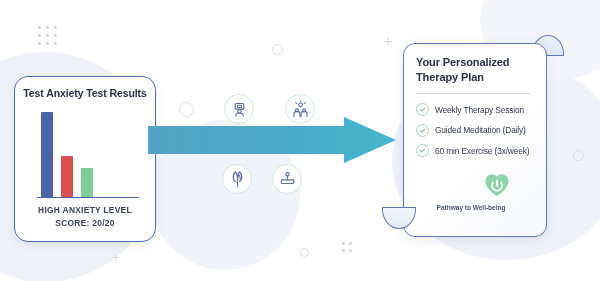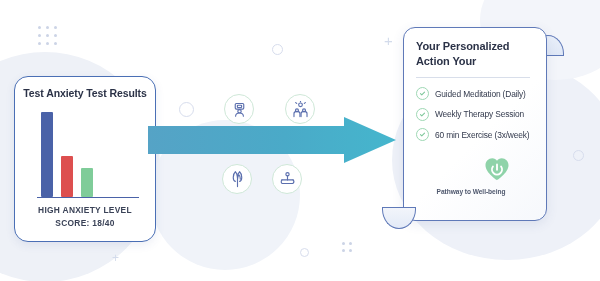--- a/index.html
+++ b/index.html
@@ -159,21 +159,21 @@
   #plan-wrap {
     position: absolute;
     left: 384px;
     top: 26px;
     width: 178px;
     height: 212px;
   }
   #plan-card {
     position: absolute;
     left: 19px;
-    top: 1px;
+    top: 17px;
     width: 144px;
     height: 194px;
     box-sizing: border-box;
     background: linear-gradient(135deg,#ffffff 0%, #ffffff 55%, #f6f8fc 100%);
     border: 1.3px solid #5f79b8;
     border-radius: 12px;
     padding: 11px 10px 8px 12px;
     box-shadow: 0 3px 12px rgba(60,80,140,.10);
   }
   
@@ -320,21 +320,21 @@
     <div id="chart">
       <div id="chart-bars">
         <div class="bar" style="height:92%;background:#4a62a8;"></div>
         <div class="bar" style="height:45%;background:#dd4f4f;"></div>
         <div class="bar" style="height:31%;background:#7fcc99;"></div>
       </div>
       <div id="chart-axis"></div>
     </div>
 
     <div id="results-level">HIGH ANXIETY LEVEL</div>
-    <div id="results-score">SCORE: 18/40</div>
+    <div id="results-score">SCORE: 20/20</div>
   </div>
 
   <svg id="arrow" viewBox="0 0 248 46">
     <defs>
       <linearGradient id="arrowGrad" x1="0" y1="0" x2="1" y2="0">
         <stop offset="0%" stop-color="#55a3c6"></stop>
         <stop offset="55%" stop-color="#4aaac8"></stop>
         <stop offset="100%" stop-color="#45b6cd"></stop>
       </linearGradient>
     </defs>
@@ -381,48 +381,48 @@
   </div>
 
   <div id="plan-wrap">
 
     <div id="curl-top"></div>
     <div id="curl-top-line"></div>
 
     <div id="plan-card">
       <div id="plan-title">
         <div>Your Personalized</div>
-        <div>Action Your</div>
+        <div>Therapy Plan</div>
       </div>
 
       <div id="plan-divider"></div>
 
       <ul id="plan-list">
+        <li>
+          <span class="check">
+            <svg width="7" height="7" viewBox="0 0 12 12" fill="none" stroke="#7ec79a" stroke-width="1.8" stroke-linecap="round" stroke-linejoin="round">
+              <path d="M2.5 6.2l2.3 2.3L9.5 3.6"></path>
+            </svg>
+          </span>
+          <span class="plan-item-label">Weekly Therapy Session</span>
+        </li>
         <li>
           <span class="check">
             <svg width="7" height="7" viewBox="0 0 12 12" fill="none" stroke="#7ec79a" stroke-width="1.8" stroke-linecap="round" stroke-linejoin="round">
               <path d="M2.5 6.2l2.3 2.3L9.5 3.6"></path>
             </svg>
           </span>
           <span class="plan-item-label">Guided Meditation (Daily)</span>
         </li>
         <li>
           <span class="check">
             <svg width="7" height="7" viewBox="0 0 12 12" fill="none" stroke="#7ec79a" stroke-width="1.8" stroke-linecap="round" stroke-linejoin="round">
               <path d="M2.5 6.2l2.3 2.3L9.5 3.6"></path>
             </svg>
           </span>
-          <span class="plan-item-label">Weekly Therapy Session</span>
-        </li>
-        <li>
-          <span class="check">
-            <svg width="7" height="7" viewBox="0 0 12 12" fill="none" stroke="#7ec79a" stroke-width="1.8" stroke-linecap="round" stroke-linejoin="round">
-              <path d="M2.5 6.2l2.3 2.3L9.5 3.6"></path>
-            </svg>
-          </span>
           <span class="plan-item-label">60 min Exercise (3x/week)</span>
         </li>
       </ul>
 
       <svg id="heart-badge" viewBox="0 0 28 28">
         <path d="M14 26C14 26 1.6 18.2 1.6 9.9 1.6 5.6 4.9 2.4 8.9 2.4c2.2 0 4.1 1 5.1 2.6 1-1.6 2.9-2.6 5.1-2.6 4 0 7.3 3.2 7.3 7.5C26.4 18.2 14 26 14 26z" fill="#8fd3a9"></path>
         <path d="M14 9.2v5.6" stroke="#ffffff" stroke-width="2" stroke-linecap="round" fill="none"></path>
         <path d="M9.6 11.4a5.4 5.4 0 1 0 8.8 0" stroke="#ffffff" stroke-width="2" stroke-linecap="round" fill="none"></path>
       </svg>
 

